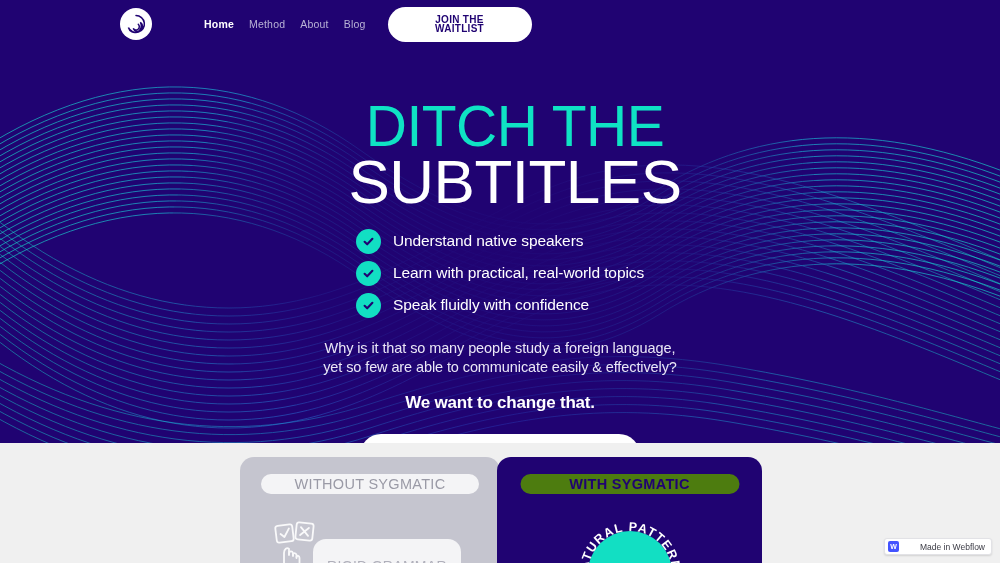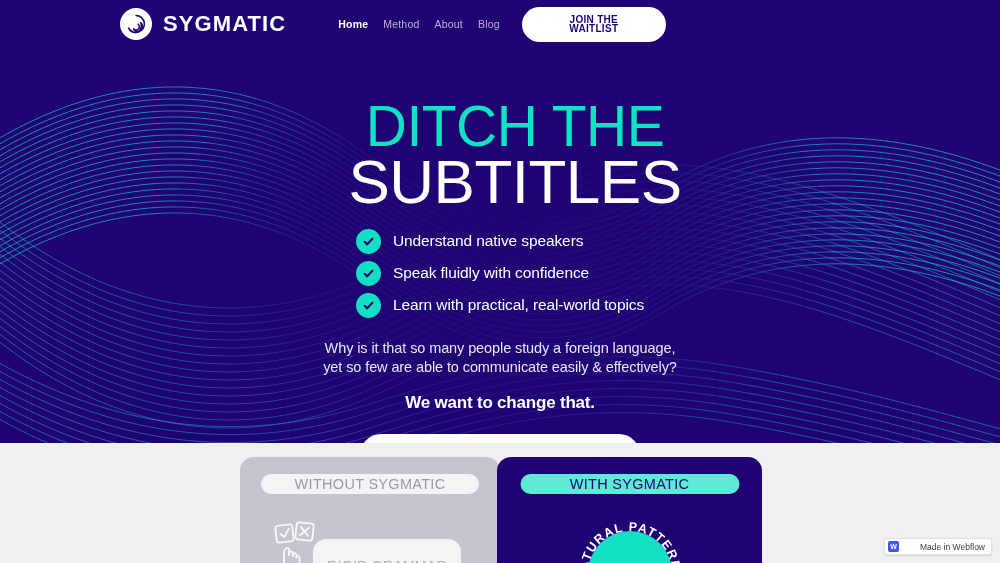--- a/index.html
+++ b/index.html
@@ -117,21 +117,21 @@
     left:497px; width:265px; height:150px;
     background:#200372;
   }
   .pill {
     position:absolute; top:17px; left:50%; transform:translateX(-50%);
     height:20px; border-radius:14px;
     display:flex; align-items:center; justify-content:center;
     font-size:14.5px; letter-spacing:.3px; white-space:nowrap;
   }
   .pill-left { width:218px; background:#F4F4F6; color:#9A9AA6; }
-  .pill-right { width:219px; background:#5eead4; color:#200372; font-weight:normal; }
+  .pill-right { width:219px; background:#4d7c0f; color:#200372; font-weight:bold; }
 
   .grammar-icon { position:absolute; left:33px; top:62px; }
   .rigid-label {
     position:absolute; left:73px; top:82px;
     width:148px; height:56px; border-radius:13px;
     background:#F4F4F6; color:#AFAFBA;
     display:flex; align-items:center; justify-content:center;
     text-align:center; font-size:14px; line-height:1.25; letter-spacing:.3px;
   }
 
@@ -246,21 +246,20 @@
   </div>
 
   <nav class="nav">
     <div class="nav-inner">
       <div class="brand">
         <span class="logo-mark">
           <svg width="22" height="22" viewBox="0 0 22 22" aria-hidden="true">
             <path d="M11 2.6 A8.4 8.4 0 1 1 3.4 14.6 A6.6 6.6 0 1 0 15.4 9.4 A4.9 4.9 0 1 1 8.2 15.4 A3.3 3.3 0 1 0 13.3 11.3" fill="none" stroke="#200372" stroke-width="1.5" stroke-linecap="round"></path>
           </svg>
         </span>
-        <span class="brand-name">SYGMATIC</span>
       </div>
 
       <div class="nav-links">
         <a class="nav-link active" href="#">Home</a>
         <a class="nav-link" href="#">Method</a>
         <a class="nav-link" href="#">About</a>
         <a class="nav-link" href="#">Blog</a>
       </div>
 
       <button class="nav-cta">
@@ -285,29 +284,29 @@
           </svg>
         </span>
         <span class="bullet-text">Understand native speakers</span>
       </li>
       <li class="bullet">
         <span class="check">
           <svg width="13" height="13" viewBox="0 0 13 13" aria-hidden="true">
             <path d="M2.6 6.8 L5.2 9.3 L10.4 3.8" fill="none" stroke="#200372" stroke-width="2.1" stroke-linecap="round" stroke-linejoin="round"></path>
           </svg>
         </span>
-        <span class="bullet-text">Speak fluidly with confidence</span>
+        <span class="bullet-text">Learn with practical, real-world topics</span>
       </li>
       <li class="bullet">
         <span class="check">
           <svg width="13" height="13" viewBox="0 0 13 13" aria-hidden="true">
             <path d="M2.6 6.8 L5.2 9.3 L10.4 3.8" fill="none" stroke="#200372" stroke-width="2.1" stroke-linecap="round" stroke-linejoin="round"></path>
           </svg>
         </span>
-        <span class="bullet-text">Learn with practical, real-world topics</span>
+        <span class="bullet-text">Speak fluidly with confidence</span>
       </li>
     </ul>
 
     <p class="sub-para">
       <span>Why is it that so many people study a foreign language,</span><br>
       <span>yet so few are able to communicate easily &amp; effectively?</span>
     </p>
 
     <p class="tagline">We want to change that.</p>
 

